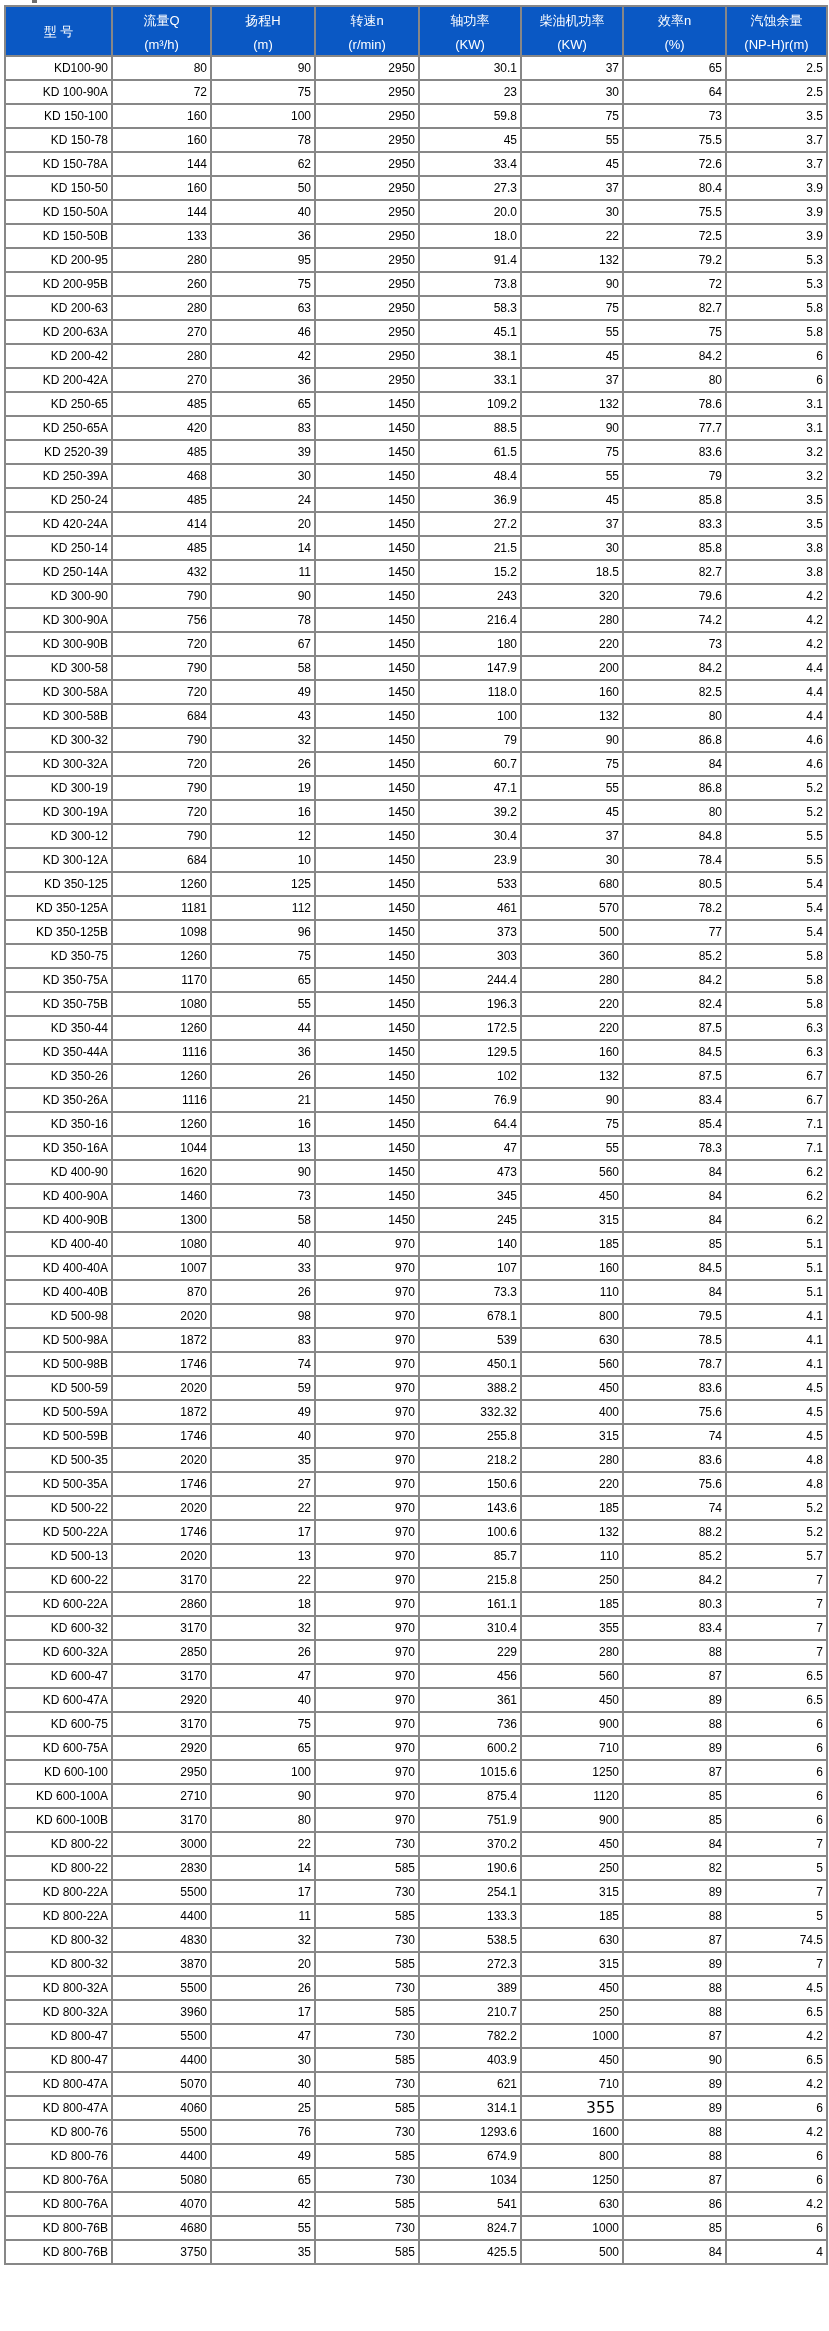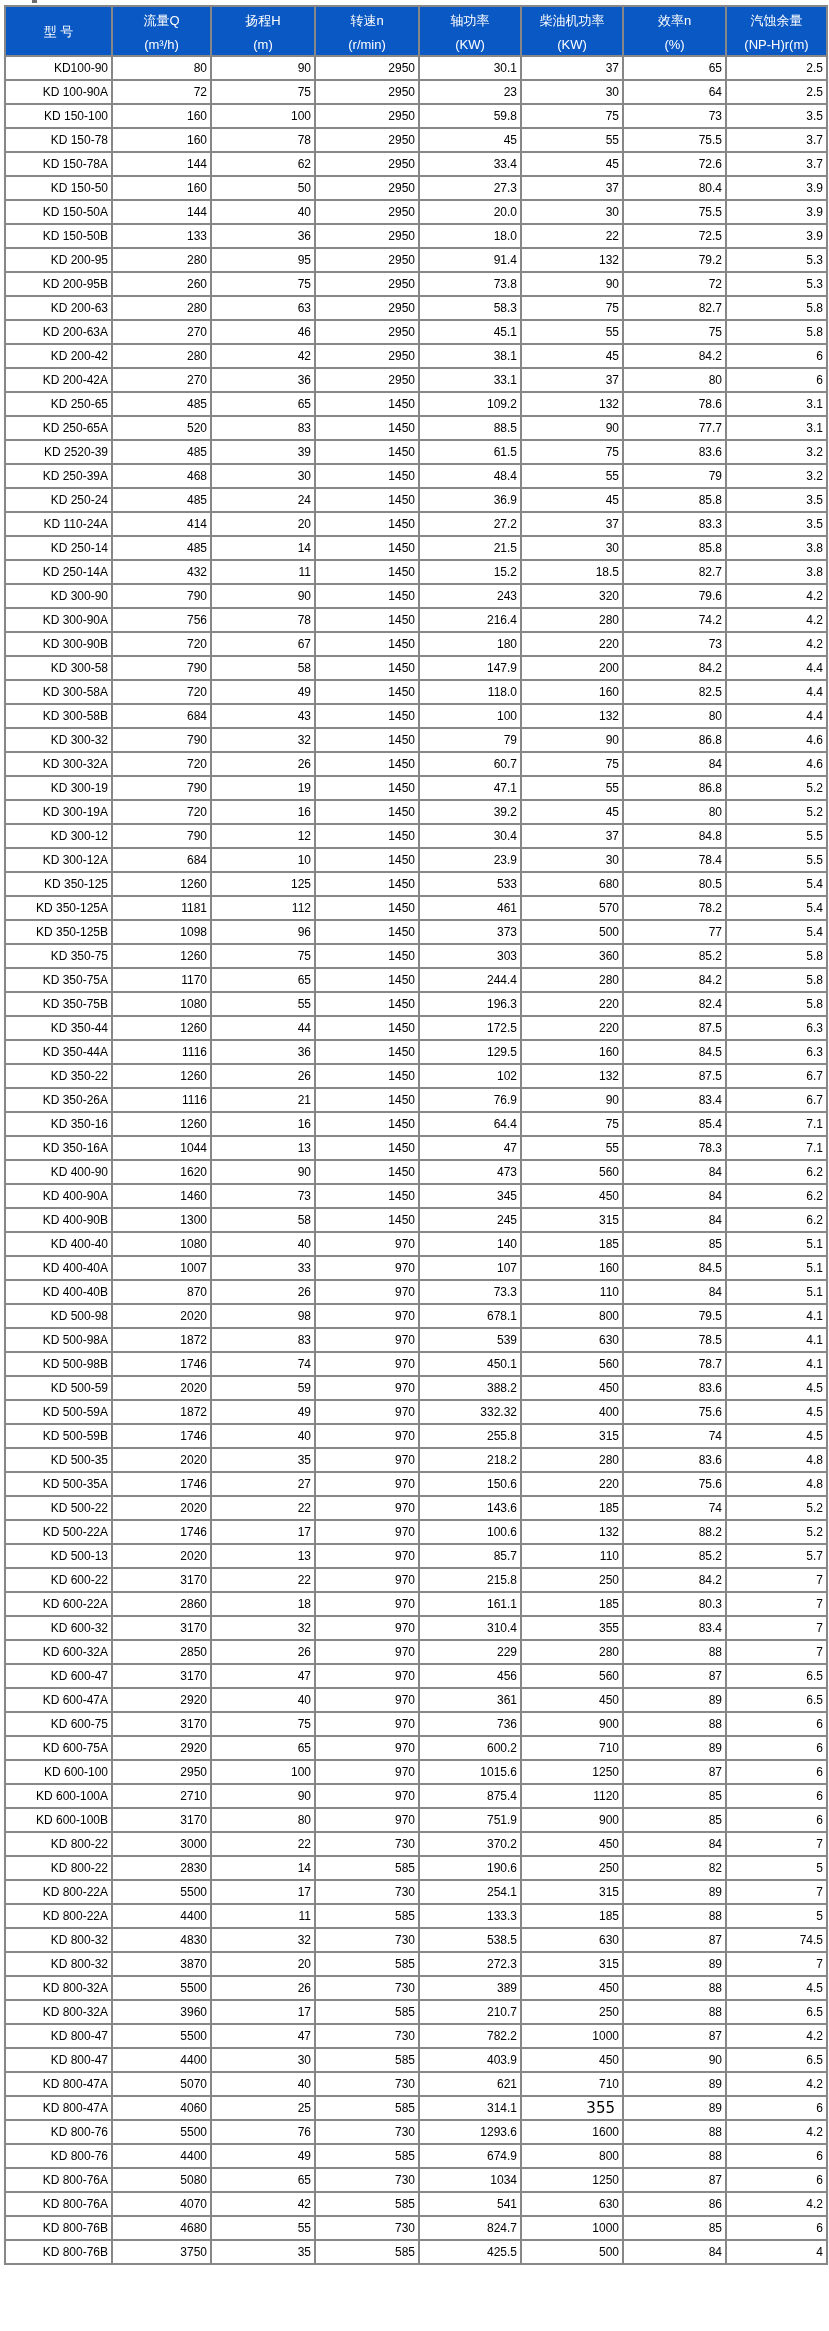--- a/index.html
+++ b/index.html
@@ -281,21 +281,21 @@
           <td>485</td>
           <td>65</td>
           <td>1450</td>
           <td>109.2</td>
           <td>132</td>
           <td>78.6</td>
           <td>3.1</td>
         </tr>
         <tr>
           <td>KD 250-65A</td>
-          <td>520</td>
+          <td>420</td>
           <td>83</td>
           <td>1450</td>
           <td>88.5</td>
           <td>90</td>
           <td>77.7</td>
           <td>3.1</td>
         </tr>
         <tr>
           <td>KD 2520-39</td>
           <td>485</td>
@@ -320,21 +320,21 @@
           <td>KD 250-24</td>
           <td>485</td>
           <td>24</td>
           <td>1450</td>
           <td>36.9</td>
           <td>45</td>
           <td>85.8</td>
           <td>3.5</td>
         </tr>
         <tr>
-          <td>KD 110-24A</td>
+          <td>KD 420-24A</td>
           <td>414</td>
           <td>20</td>
           <td>1450</td>
           <td>27.2</td>
           <td>37</td>
           <td>83.3</td>
           <td>3.5</td>
         </tr>
         <tr>
           <td>KD 250-14</td>
@@ -550,21 +550,21 @@
           <td>KD 350-44A</td>
           <td>1116</td>
           <td>36</td>
           <td>1450</td>
           <td>129.5</td>
           <td>160</td>
           <td>84.5</td>
           <td>6.3</td>
         </tr>
         <tr>
-          <td>KD 350-22</td>
+          <td>KD 350-26</td>
           <td>1260</td>
           <td>26</td>
           <td>1450</td>
           <td>102</td>
           <td>132</td>
           <td>87.5</td>
           <td>6.7</td>
         </tr>
         <tr>
           <td>KD 350-26A</td>

